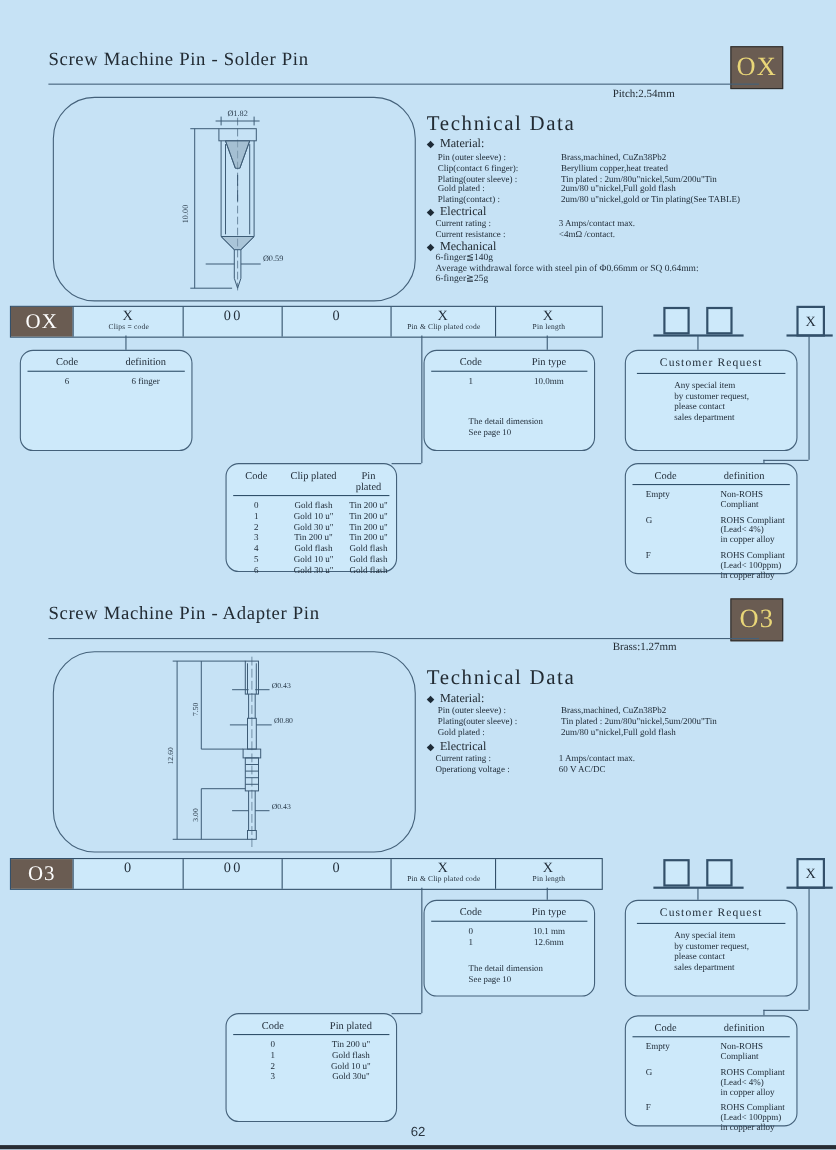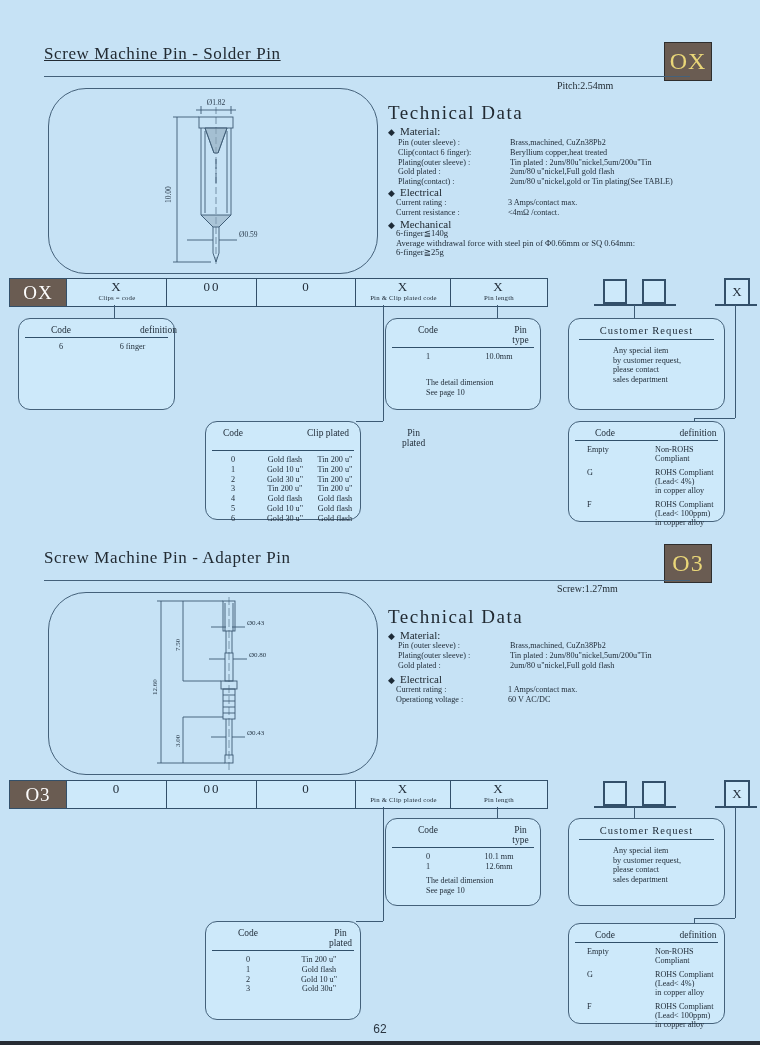--- a/index.html
+++ b/index.html
@@ -24,41 +24,41 @@
   .ocell{position:absolute;top:0;height:27px;border-left:1px solid #33506a;display:flex;flex-direction:column;align-items:center;}
   .oval{font-size:13px;line-height:15px;letter-spacing:2px;margin-top:0px;}
   .olab{font-size:6.8px;line-height:8px;letter-spacing:.2px;}
   .sqbox{position:absolute;width:20px;height:21px;border:2px solid #33506a;background:#cde9fa;}
   .xbox{position:absolute;width:22px;height:24px;border:2px solid #33506a;background:#cde9fa;
         font-size:13px;display:flex;align-items:center;justify-content:center;}
   .uline{position:absolute;height:2px;background:#33506a;}
   .vline{position:absolute;width:1px;background:#3c5a74;}
   .hline{position:absolute;height:1px;background:#3c5a74;}
   .cbox{position:absolute;border:1px solid #44617a;border-radius:12px;background:#cde9fa;padding:6px 6px 4px 6px;box-sizing:border-box;}
-  .thead{display:grid;border-bottom:1px solid #30506a;padding-bottom:2px;margin-bottom:4px;font-size:9.5px;gap:43px;}
+  .thead{display:grid;border-bottom:1px solid #30506a;padding-bottom:2px;margin-bottom:4px;font-size:9.5px;}
   .cols-2c .thead,.cols-2c .trow{grid-template-columns:72px 1fr;text-align:center;}
   .cols-3c .thead,.cols-3c .trow{grid-template-columns:42px 62px 1fr;text-align:center;}
   .cols-rohs .thead{grid-template-columns:60px 1fr;text-align:center;}
   .cols-rohs .trow{display:grid;grid-template-columns:60px 1fr;margin-bottom:5px;font-size:8.2px;line-height:9px;gap:20px;}
   .cols-rohs .tcell{white-space:pre-line;text-align:left;}
   .cols-rohs .tcell.c0{padding-left:12px;}
   .trow{display:grid;font-size:8.2px;line-height:9.8px;}
   .note{position:absolute;font-size:8px;line-height:9.5px;white-space:pre-line;text-align:left;}
   .cust-t{font-size:10.5px;text-align:center;border-bottom:1px solid #30506a;padding-bottom:3px;margin:0 4px 6px 4px;letter-spacing:1px;}
   .cust-x{font-size:8.2px;line-height:9.6px;white-space:pre-line;padding-left:38px;}
   .pagenum{left:0;width:760px;text-align:center;font-family:"Liberation Sans","DejaVu Sans",sans-serif;font-size:12px;color:#2a3540;}
   .botbar{left:0;top:1041px;width:760px;height:4px;background:#272c33;}
   svg text{font-family:"Liberation Serif","DejaVu Serif",serif;}
 </style>
 </head>
 <body>
 
 <div class="page">
 
-  <div class="abs sec-title" style="left:44px;top:44px;text-decoration:underline;">Screw Machine Pin - Solder Pin</div>
+  <div class="abs sec-title" style="left:44px;top:44px;">Screw Machine Pin - Solder Pin</div>
   <div class="abs badge" style="left:664px;top:42px;">OX</div>
   <div class="abs rule" style="top:76px;"></div>
   <div class="abs pitch" style="left:557px;top:80px;text-align:right;">Pitch:2.54mm</div>
 
   <div class="abs panel" style="left:48px;top:88px;width:328px;height:184px;">
     <svg width="170" height="172" viewBox="0 0 170 172" style="position:absolute;left:102px;top:6px;">
       <g stroke="#3c5a74" stroke-width="0.9" fill="none">
         <line x1="65" y1="12" x2="65" y2="170" stroke-dasharray="7,3" stroke-width="0.6"></line>
         <line x1="50" y1="11" x2="50" y2="19"></line>
           <line x1="80" y1="11" x2="80" y2="19"></line>
@@ -259,21 +259,21 @@
         <span class="tcell c0">F</span>
         <span class="tcell c1">ROHS Compliant
 (Lead&lt; 100ppm)
 in copper alloy</span>
       </div>
     </div>
 
   <div class="abs sec-title" style="left:44px;top:548px;">Screw Machine Pin - Adapter Pin</div>
   <div class="abs badge" style="left:664px;top:544px;">O3</div>
   <div class="abs rule" style="top:580px;"></div>
-  <div class="abs pitch" style="left:557px;top:583px;">Screw:1.27mm</div>
+  <div class="abs pitch" style="left:557px;top:583px;">Brass:1.27mm</div>
 
   <div class="abs panel" style="left:48px;top:592px;width:328px;height:181px;">
     <svg width="180" height="178" viewBox="0 0 180 178" style="position:absolute;left:92px;top:2px;">
       <g stroke="#3c5a74" stroke-width="0.9" fill="none">
         <line x1="88" y1="2" x2="88" y2="176" stroke-dasharray="8,3" stroke-width="0.55"></line>
         <rect x="82" y="6" width="12" height="30"></rect>
         <line x1="84" y1="8" x2="84" y2="36"></line>
           <line x1="92" y1="8" x2="92" y2="36"></line>
         <line x1="85" y1="36" x2="85" y2="58"></line>
           <line x1="91" y1="36" x2="91" y2="58"></line>

